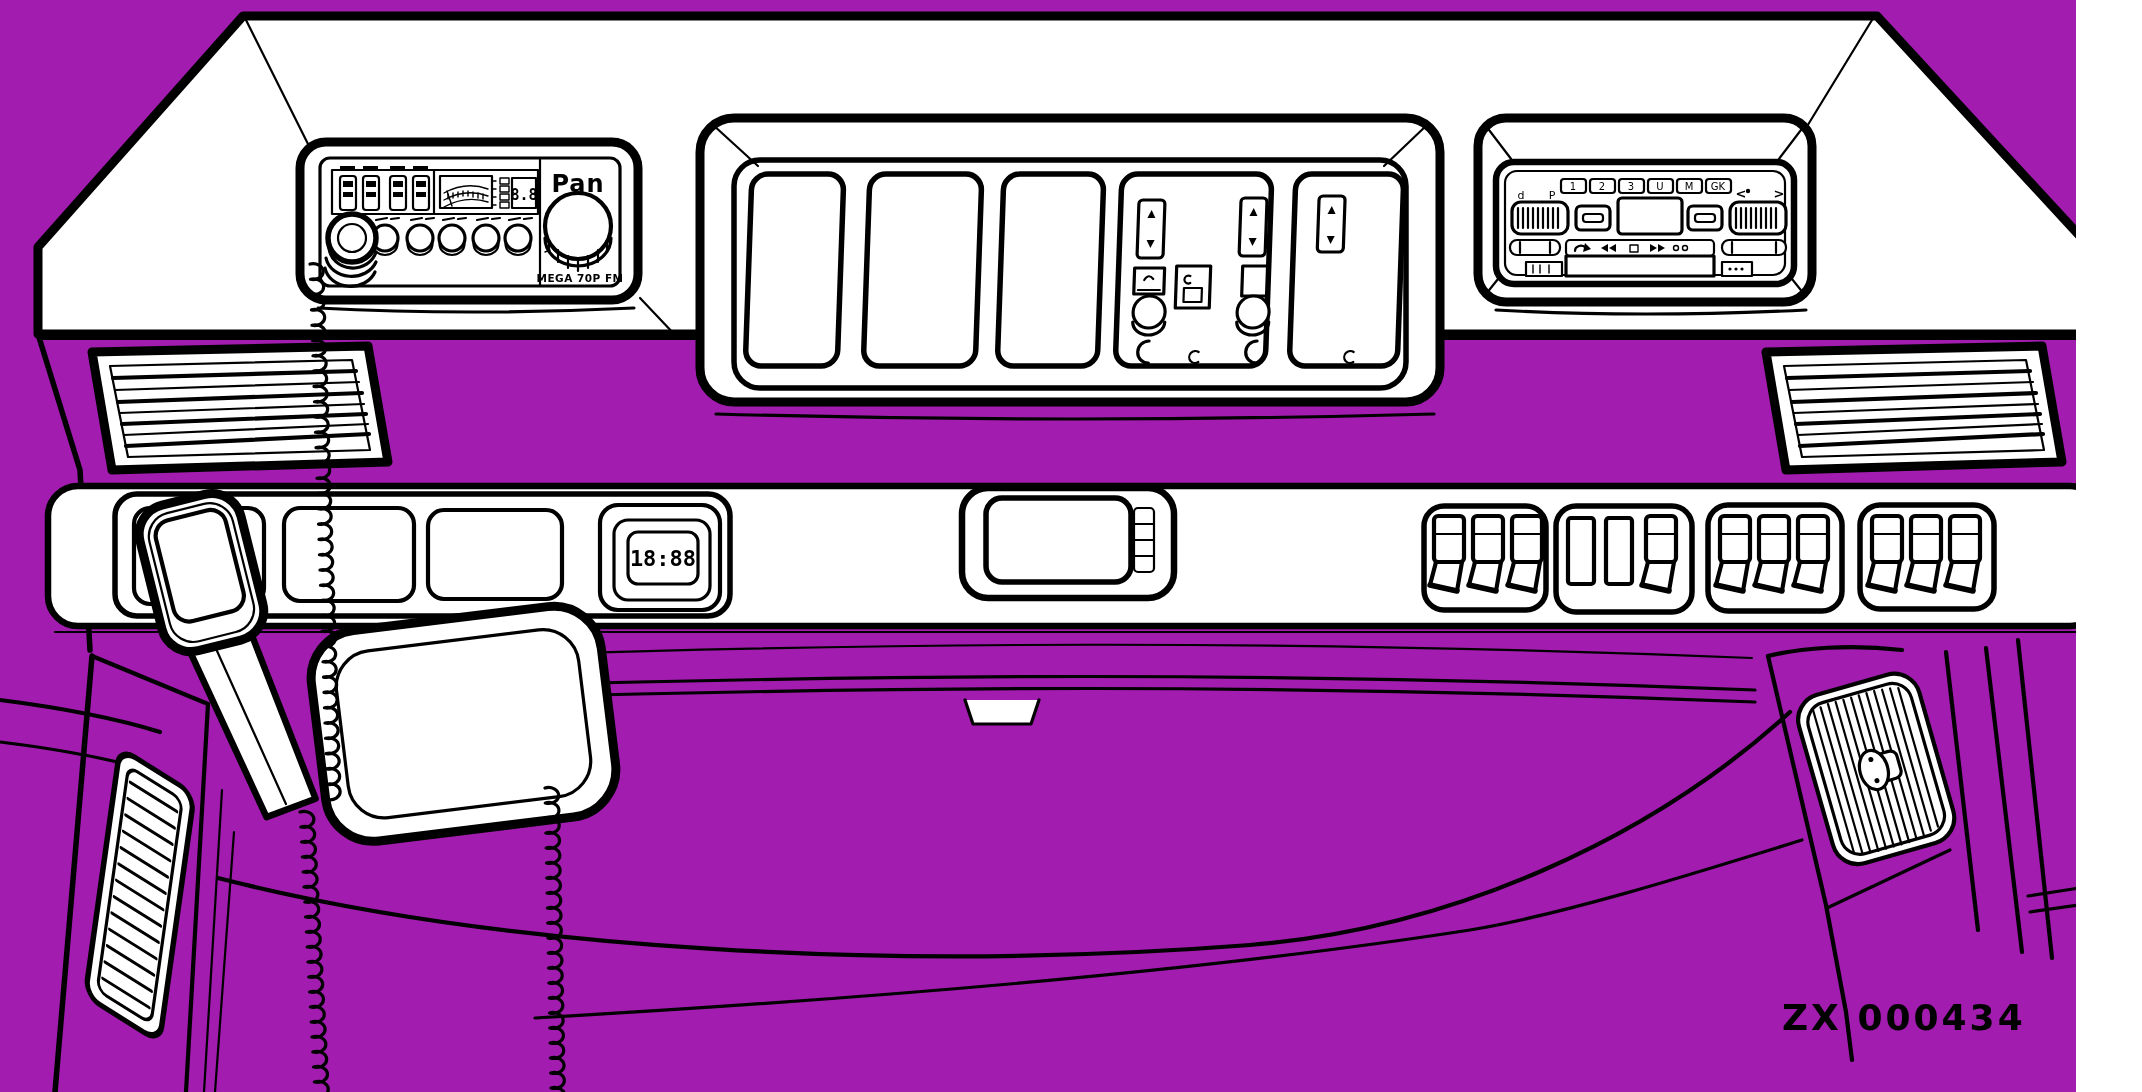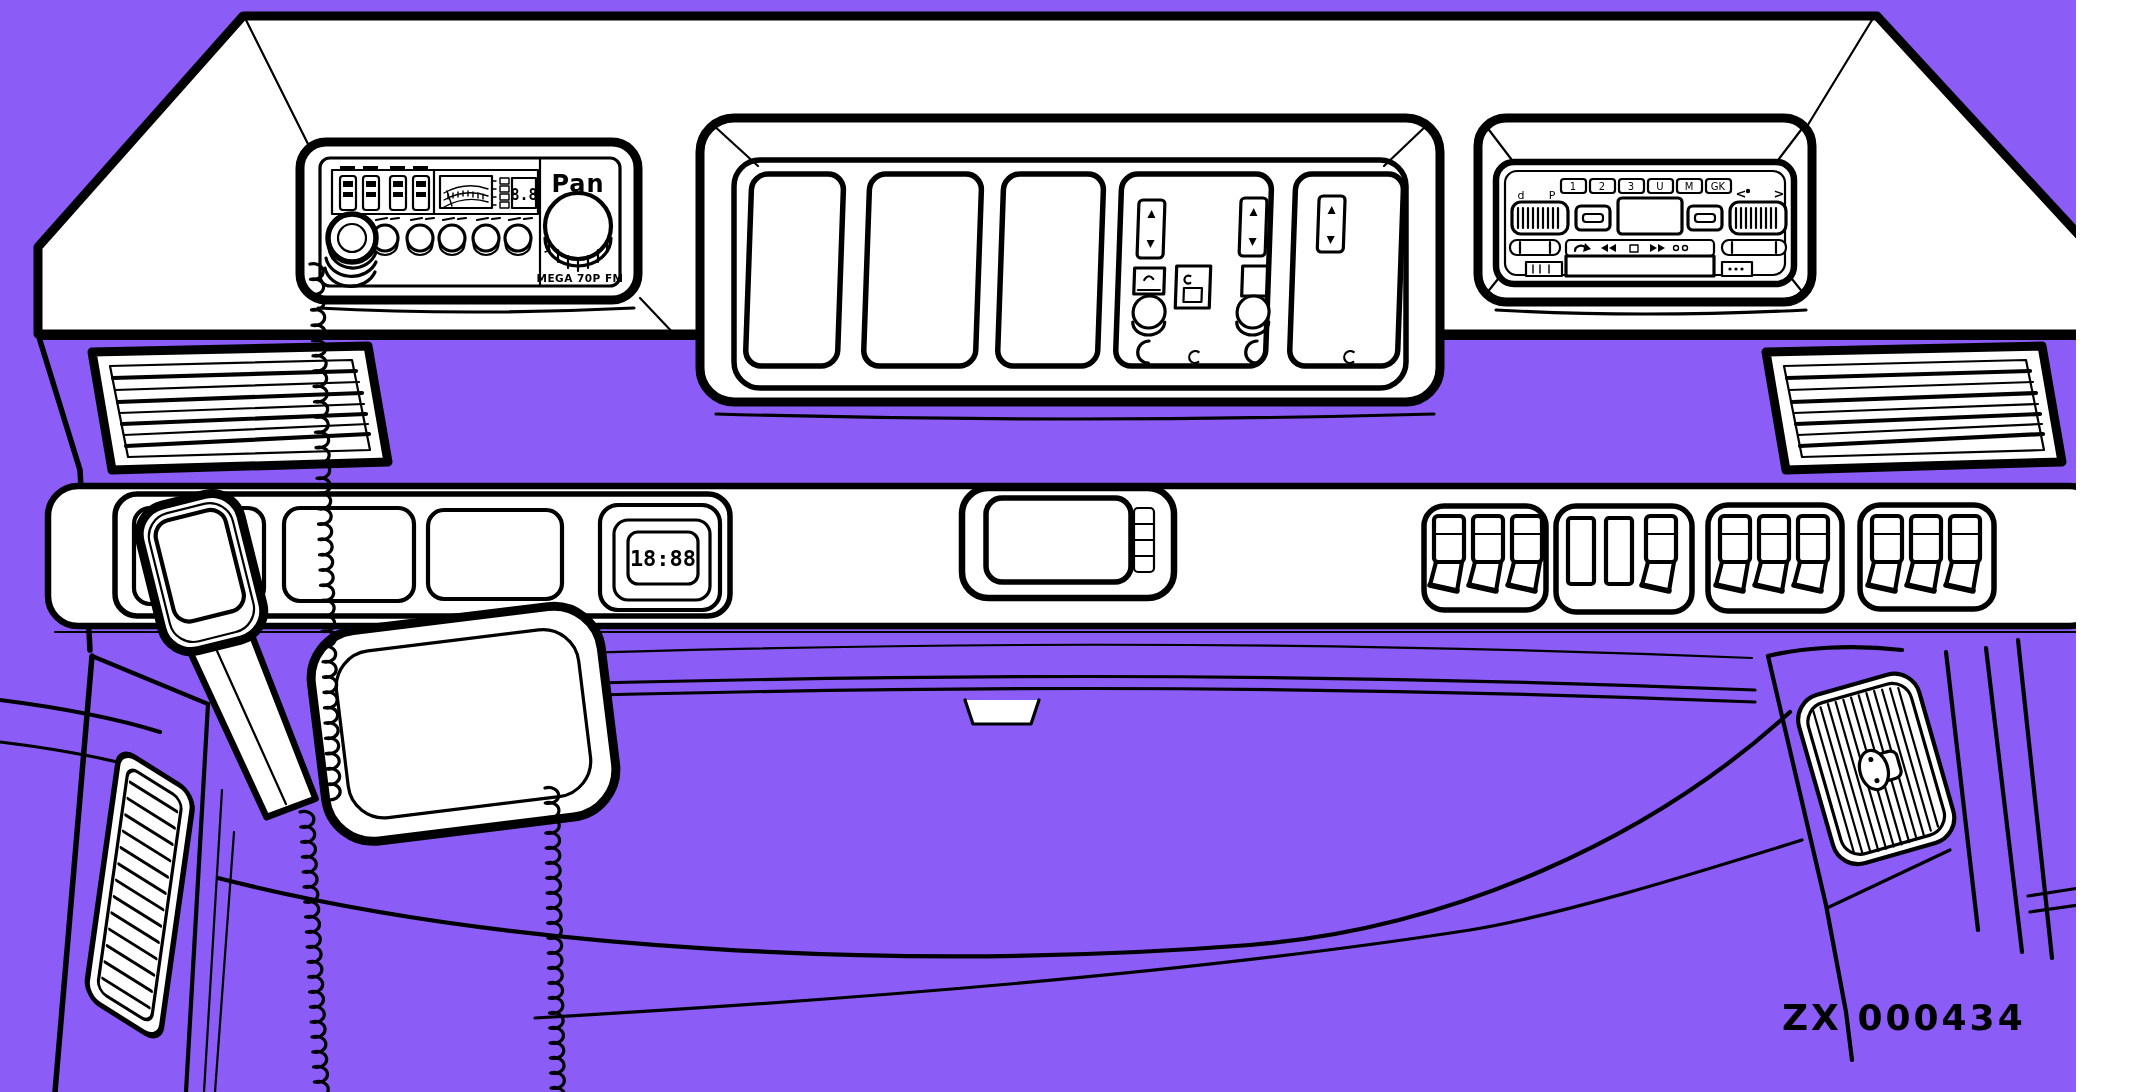--- a/index.html
+++ b/index.html
@@ -1,16 +1,16 @@
 <!DOCTYPE html>
 <html><head>
 <meta charset="utf-8">
 <style>
   html,body{margin:0;padding:0;background:#ffffff;}
-  .stage{position:relative;width:2076px;height:1092px;background:#8b5cf6;overflow:hidden;}
+  .stage{position:relative;width:2076px;height:1092px;background:#a21caf;overflow:hidden;}
   svg{display:block;}
   .ln{fill:none;stroke:#000;stroke-linecap:round;stroke-linejoin:round;}
   .w1{stroke-width:1.4px}.w2{stroke-width:2.2px}.w3{stroke-width:3.2px}
   .w4{stroke-width:4.2px}.w5{stroke-width:5.5px}.w6{stroke-width:6.5px}.w8{stroke-width:9px}
   .fw{fill:#ffffff;}
   .fb{fill:#000;stroke:none;}
   text{fill:#000;stroke:none;font-family:"DejaVu Sans",sans-serif;}
   .seg{font-family:"DejaVu Sans Mono",monospace;font-weight:bold;letter-spacing:0px;}
   .bold{font-weight:bold;}
 </style>

